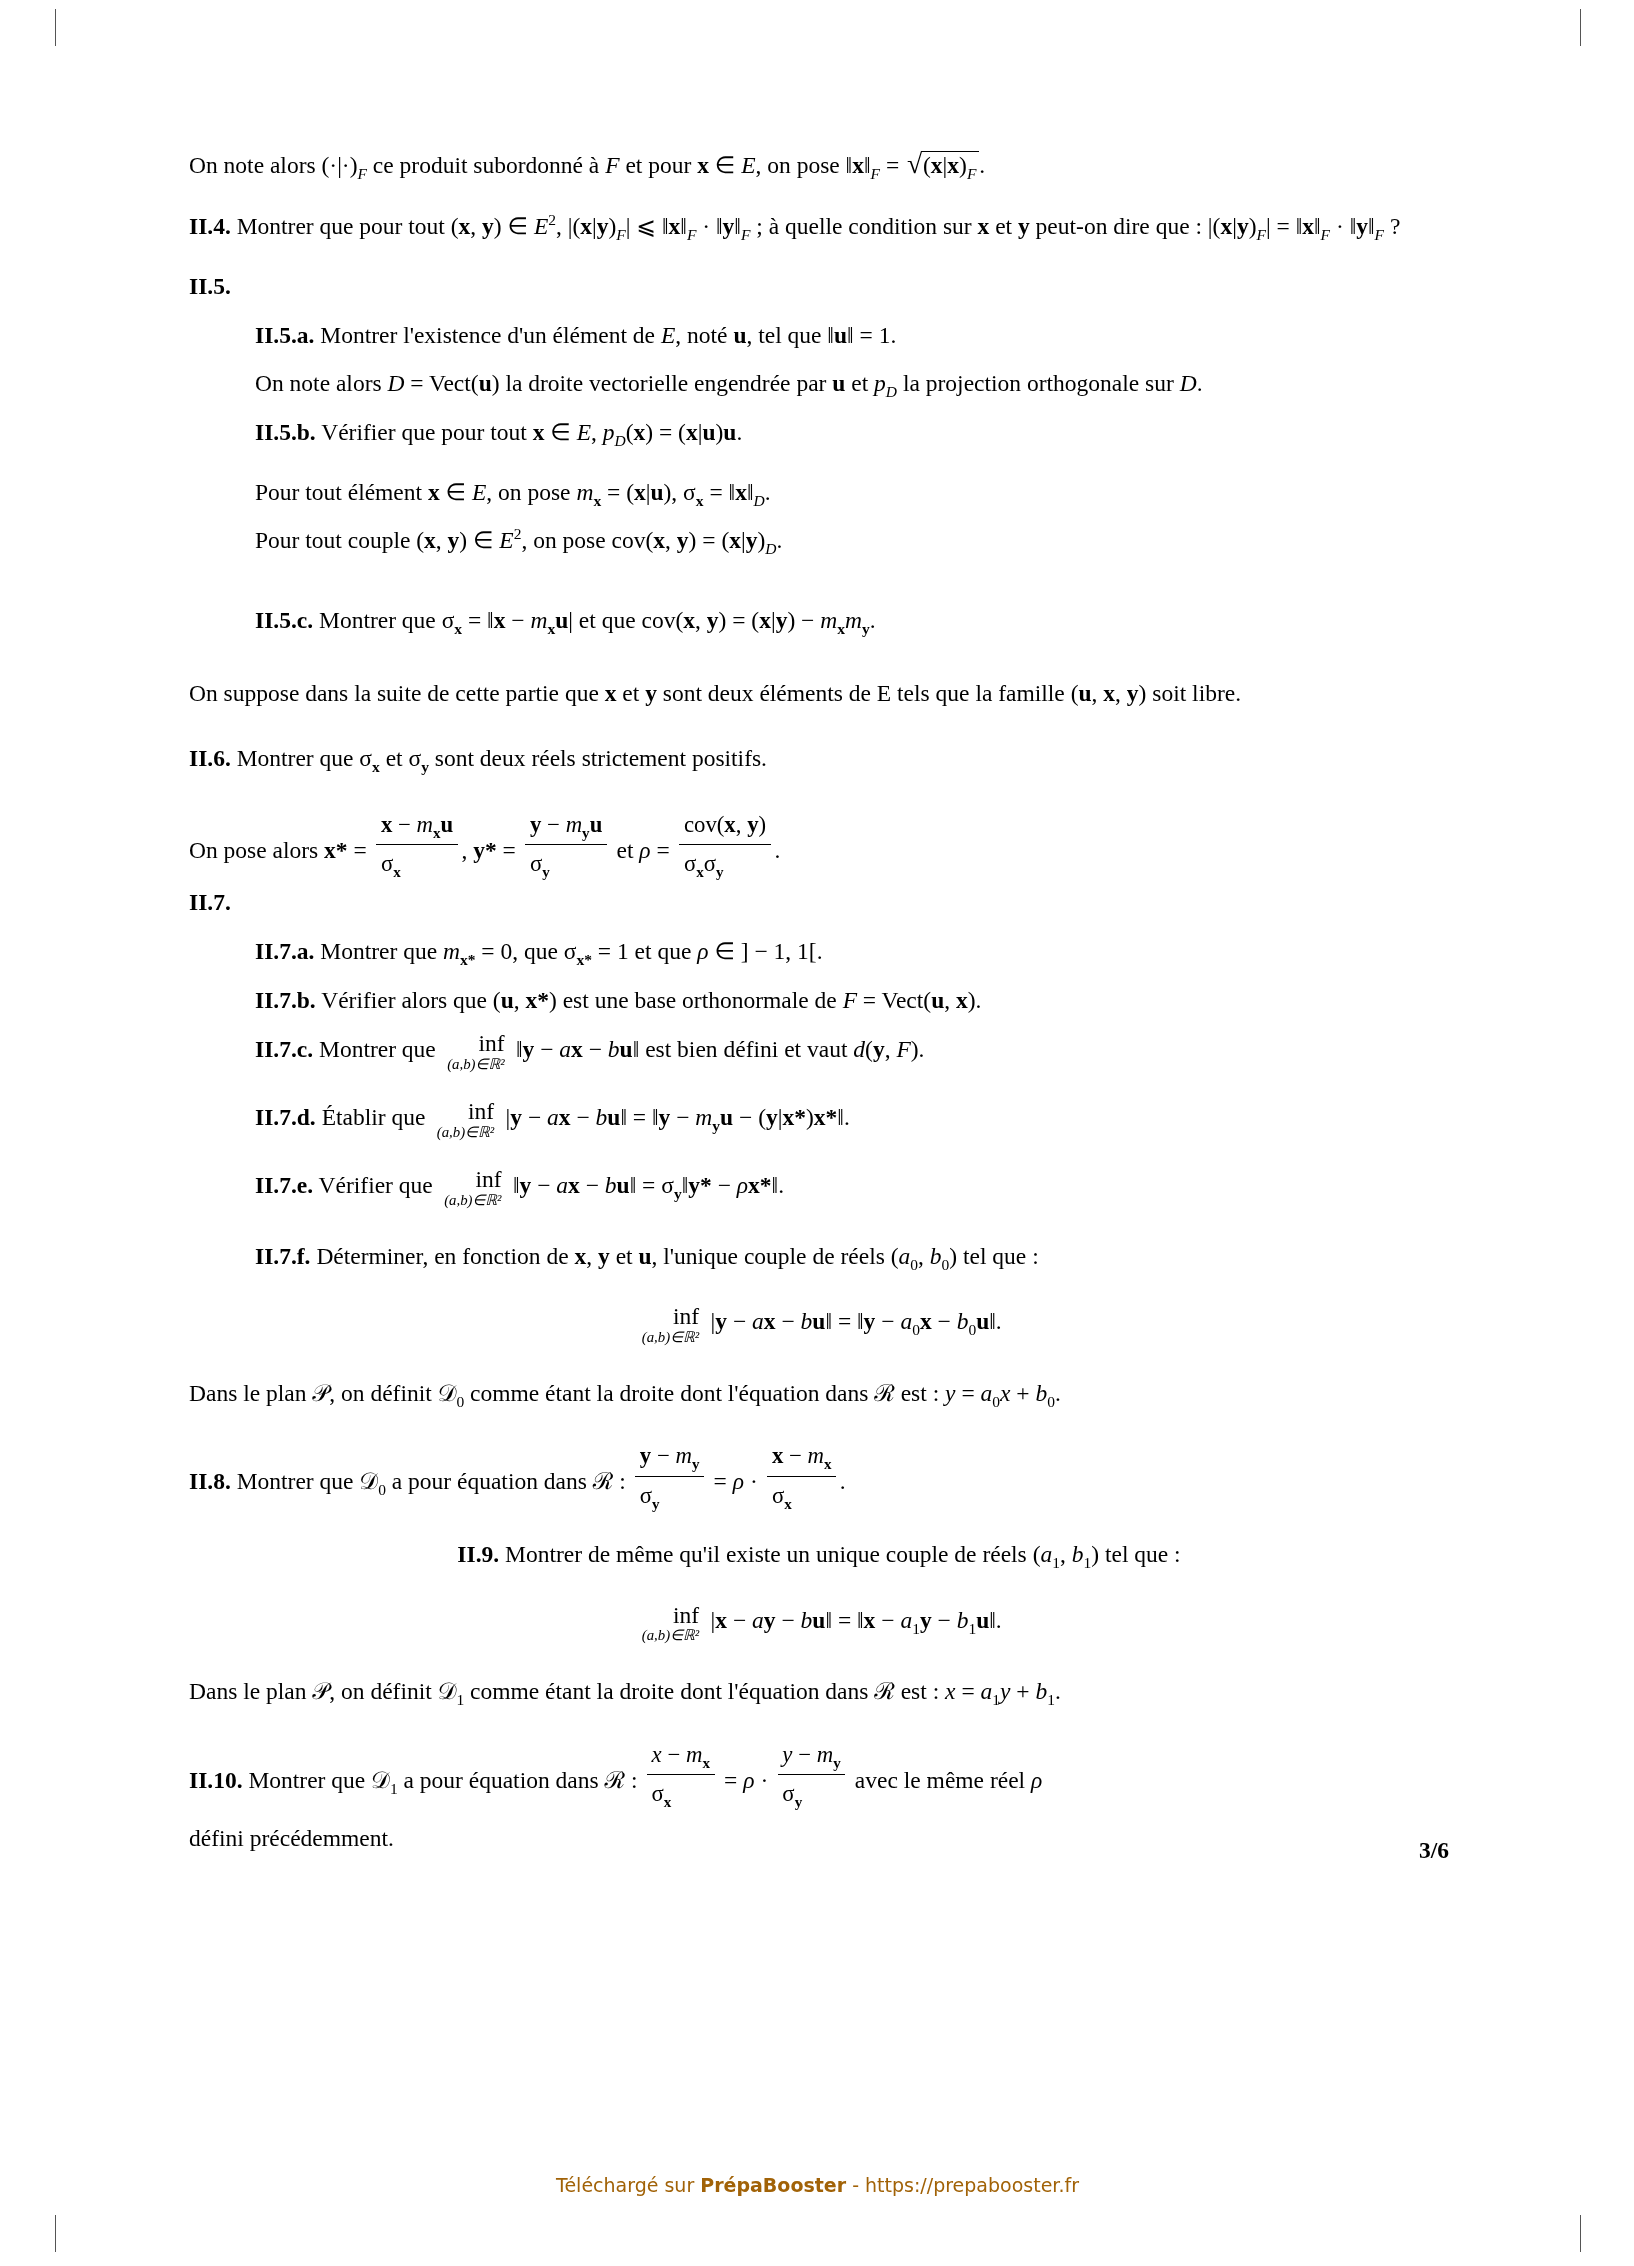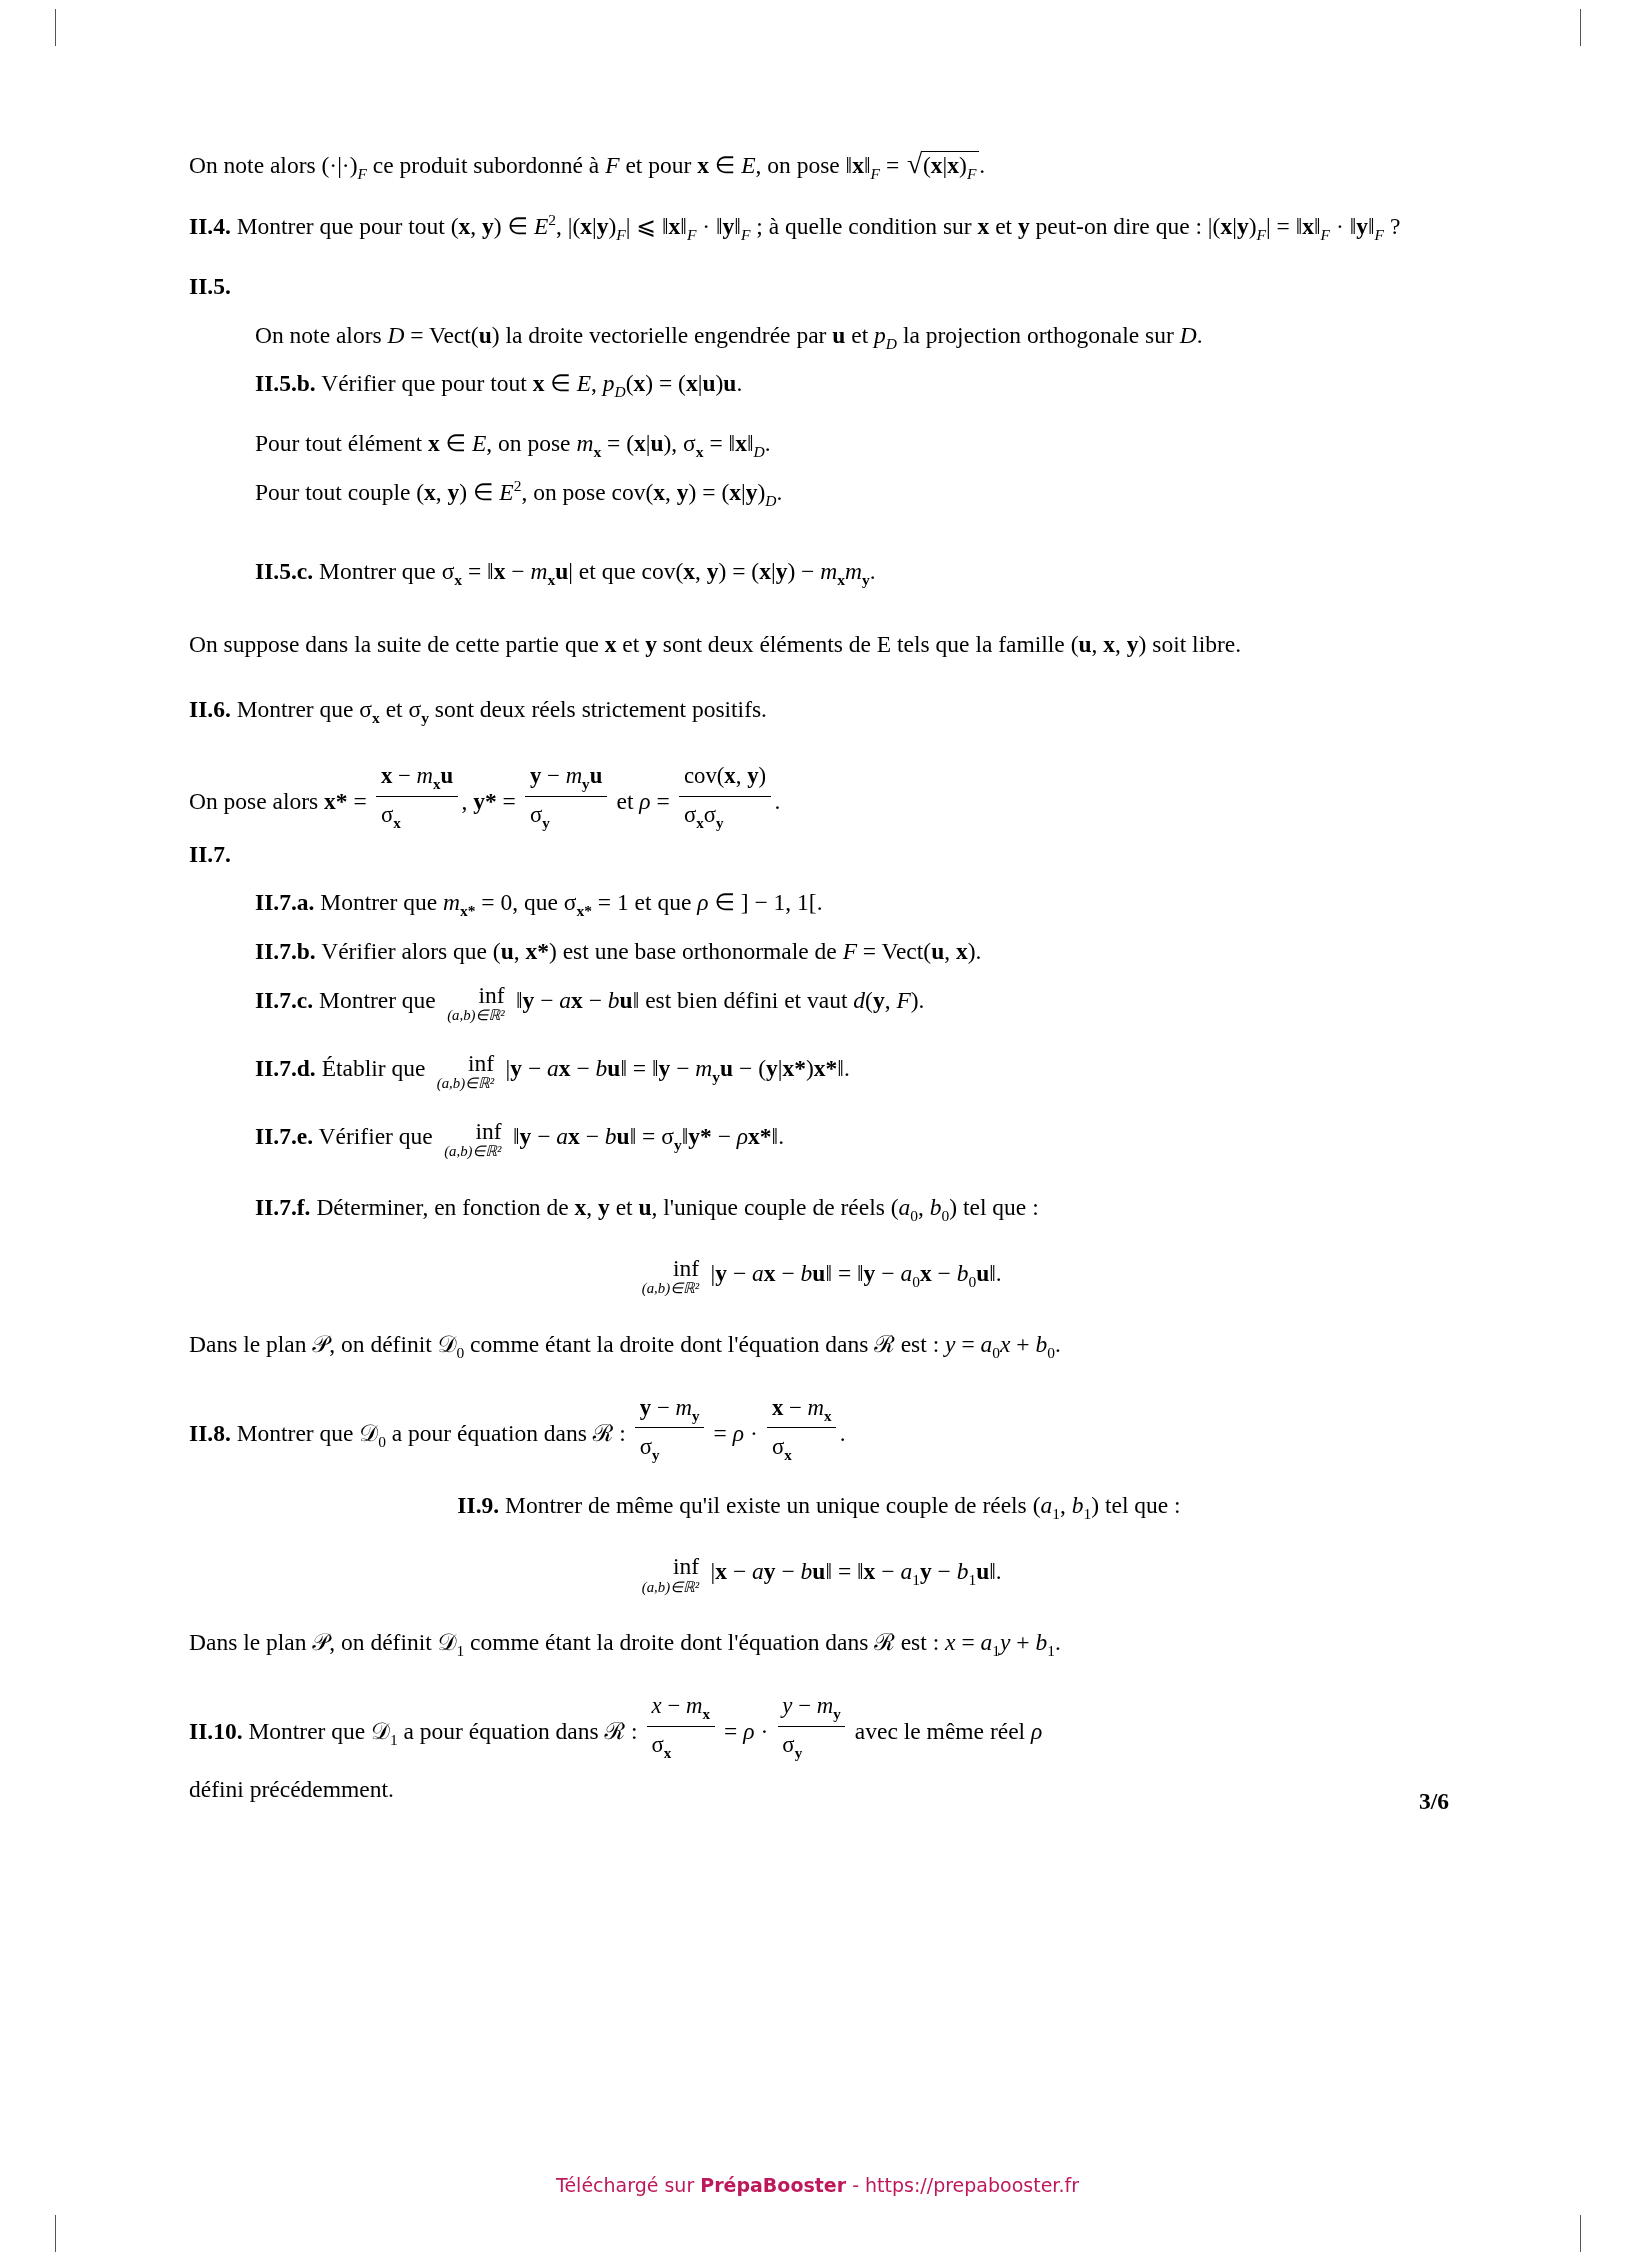--- a/index.html
+++ b/index.html
@@ -116,21 +116,21 @@
   }
 
   .credit {
     position: absolute;
     left: 0;
     right: 0;
     top: 2174px;
     text-align: center;
     font-family: "DejaVu Sans", sans-serif;
     font-size: 19px;
-    color: #be185d;
+    color: #a16207;
   }
   .credit b { font-weight: bold; }
 </style>
 </head>
 <body>
 
 <div class="crop v" style="left:55px; top:9.2px;"></div>
 <div class="crop v" style="left:1580px; top:9.2px;"></div>
 <div class="crop v" style="left:55px; top:2215px;"></div>
 <div class="crop v" style="left:1580px; top:2215px;"></div>
@@ -144,20 +144,24 @@
   <p class="para">
     <span class="lbl">II.4.</span>
     Montrer que pour tout (<span class="mb">x</span>, <span class="mb">y</span>) ∈ <span class="mi">E</span><sup>2</sup>, |(<span class="mb">x</span>|<span class="mb">y</span>)<sub class="mi">F</sub>| ⩽ ‖<span class="mb">x</span>‖<sub class="mi">F</sub> · ‖<span class="mb">y</span>‖<sub class="mi">F</sub> ; à quelle condition sur <span class="mb">x</span> et
     <span class="mb">y</span> peut-on dire que : |(<span class="mb">x</span>|<span class="mb">y</span>)<sub class="mi">F</sub>| = ‖<span class="mb">x</span>‖<sub class="mi">F</sub> · ‖<span class="mb">y</span>‖<sub class="mi">F</sub> ?
   </p>
 
   <p class="para tight">
     <span class="lbl">II.5.</span>
   </p>
 
+  <p class="para indent tight">
+    <span class="lbl">II.5.a.</span>
+    Montrer l'existence d'un élément de <span class="mi">E</span>, noté <span class="mb">u</span>, tel que ‖<span class="mb">u</span>‖ = 1.
+  </p>
 
   <p class="para indent tight">
     On note alors <span class="mi">D</span> = Vect(<span class="mb">u</span>) la droite vectorielle engendrée par <span class="mb">u</span> et <span class="mi">p<sub>D</sub></span> la projection
     orthogonale sur <span class="mi">D</span>.
   </p>
 
   <p class="para indent tight">
     <span class="lbl">II.5.b.</span>
     Vérifier que pour tout <span class="mb">x</span> ∈ <span class="mi">E</span>, <span class="mi">p<sub>D</sub></span>(<span class="mb">x</span>) = (<span class="mb">x</span>|<span class="mb">u</span>)<span class="mb">u</span>.
   </p>

